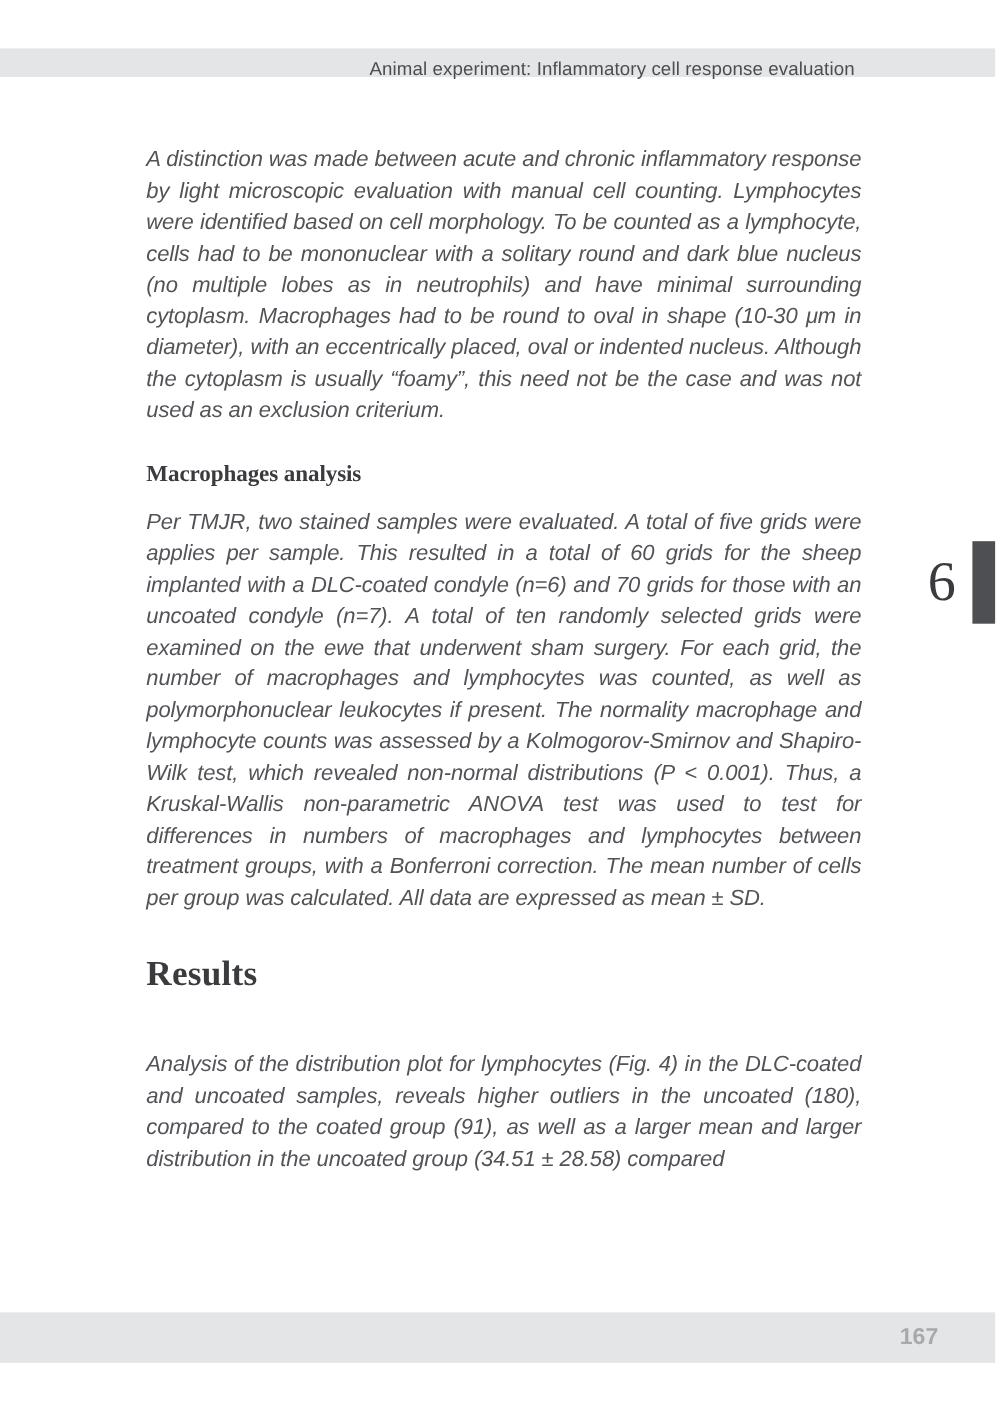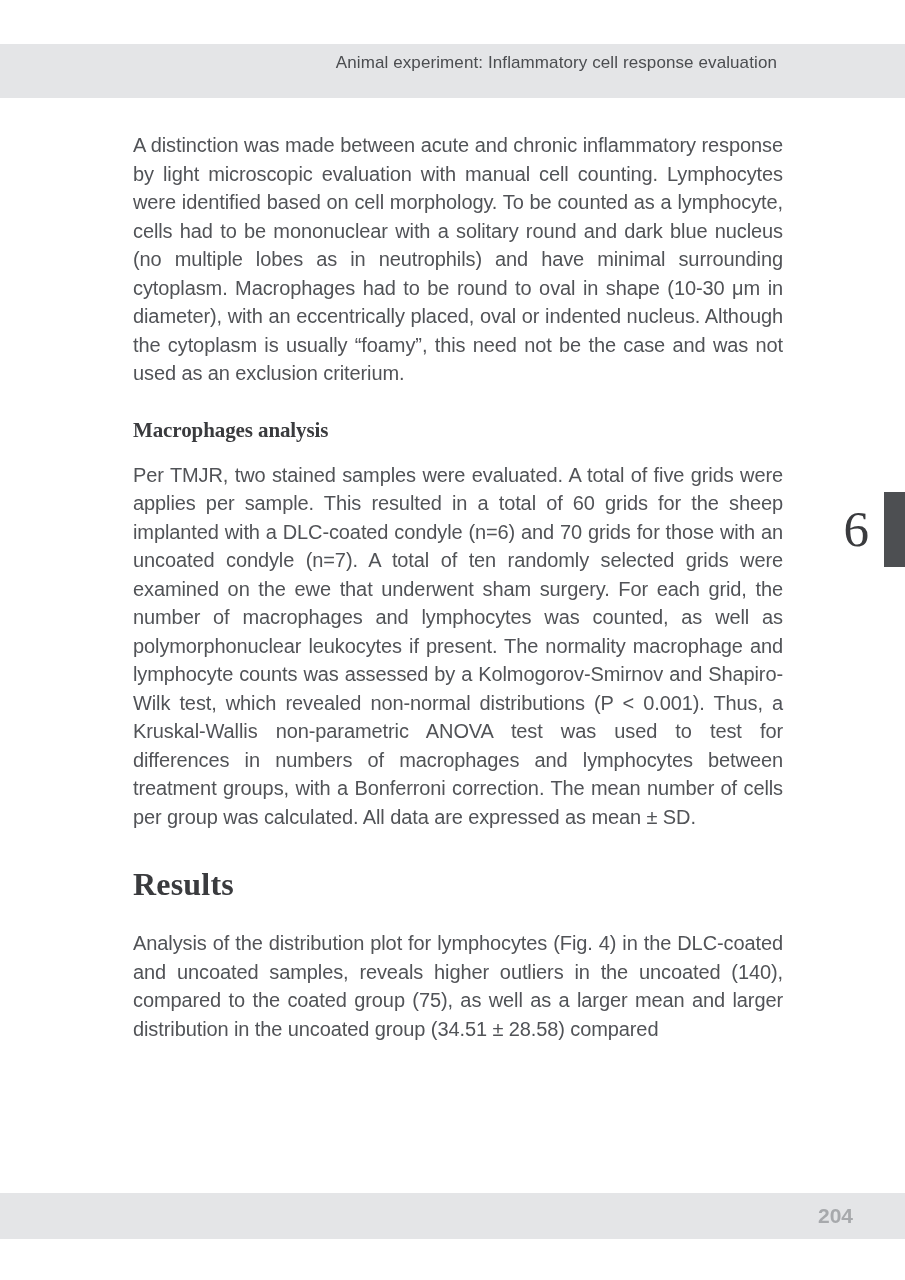--- a/index.html
+++ b/index.html
@@ -8,21 +8,21 @@
     position: relative;
     width: 905px;
     height: 1280px;
     background: #ffffff;
     overflow: hidden;
     font-family: "Liberation Sans", sans-serif;
   }
   .header-band {
     position: absolute;
     top: 44px; left: 0; right: 0;
-    height: 54px;
+    height: 26px;
     background: var(--band, #e4e5e7);
     padding-left: 20px;
   }
   .header-title {
     position: absolute;
     right: 128px;
     top: 0;
     line-height: 38px;
     font-size: 17px;
     letter-spacing: 0.1px;
@@ -33,37 +33,37 @@
     position: absolute;
     left: 133px;
     top: 131px;
     width: 650px;
     font-size: 20px;
     line-height: 28.5px;
     letter-spacing: -0.1px;
     text-align: justify;
     color: var(--body_text, #515357);
   }
-  .content p { margin: 0 0 28.5px 0; }
+  .content p { margin: 0 0 28.5px 0; font-style: italic; }
   .content p:last-child { margin-bottom: 0; }
   .section-heading {
     font-family: "Liberation Serif", serif;
     font-weight: bold;
     font-size: 21px;
     line-height: 28.5px;
     color: var(--heading_text, #3a3b3e);
     text-align: left;
   }
   .section-heading + p { margin-top: 16px; }
   .results-heading {
     font-family: "Liberation Serif", serif;
     font-weight: bold;
     font-size: 32px;
     line-height: 36px;
-    margin: 35px 0 27px 0;
+    margin: 35px 0 52px 0;
     color: var(--heading_text, #3a3b3e);
     text-align: left;
     letter-spacing: 0.2px;
   }
   .chapter-tab {
     position: absolute;
     top: 492px;
     right: 0;
     width: 21px;
     height: 75px;
@@ -107,23 +107,23 @@
   <div class="content">
     <p>A distinction was made between acute and chronic inflammatory response by light microscopic evaluation with manual cell counting. Lymphocytes were identified based on cell morphology. To be counted as a lymphocyte, cells had to be mononuclear with a solitary round and dark blue nucleus (no multiple lobes as in neutrophils) and have minimal surrounding cytoplasm. Macrophages had to be round to oval in shape (10-30 μm in diameter), with an eccentrically placed, oval or indented nucleus. Although the cytoplasm is usually “foamy”, this need not be the case and was not used as an exclusion criterium.</p>
 
     <h3 class="section-heading">Macrophages analysis</h3>
 
     <p>Per TMJR, two stained samples were evaluated. A total of five grids were applies per sample. This resulted in a total of 60 grids for the sheep implanted with a DLC-coated condyle (n=6) and 70 grids for those with an uncoated condyle (n=7). A total of ten randomly selected grids were examined on the ewe that underwent sham surgery. For each grid, the number of macrophages and lymphocytes was counted, as well as polymorphonuclear leukocytes if present. The normality macrophage and lymphocyte counts was assessed by a Kolmogorov-Smirnov and Shapiro-Wilk test, which revealed non-normal distributions (P &lt; 0.001). Thus, a Kruskal-Wallis non-parametric ANOVA test was used to test for differences in numbers of macrophages and lymphocytes between treatment groups, with a Bonferroni correction. The mean number of cells per group was calculated. All data are expressed as mean ± SD.</p>
 
     <h2 class="results-heading">Results</h2>
 
 
-    <p>Analysis of the distribution plot for lymphocytes (Fig. 4) in the DLC-coated and uncoated samples, reveals higher outliers in the uncoated (140), compared to the coated group (75), as well as a larger mean and larger distribution in the uncoated group (34.51 ± 28.58) compared</p>
+    <p>Analysis of the distribution plot for lymphocytes (Fig. 4) in the DLC-coated and uncoated samples, reveals higher outliers in the uncoated (180), compared to the coated group (91), as well as a larger mean and larger distribution in the uncoated group (34.51 ± 28.58) compared</p>
   </div>
 
   <div class="chapter-number">6</div>
   <div class="chapter-tab"></div>
 
   <div class="footer-band">
-    <div class="page-number">204</div>
+    <div class="page-number">167</div>
   </div>
 
 </div>
 
 </body></html>

